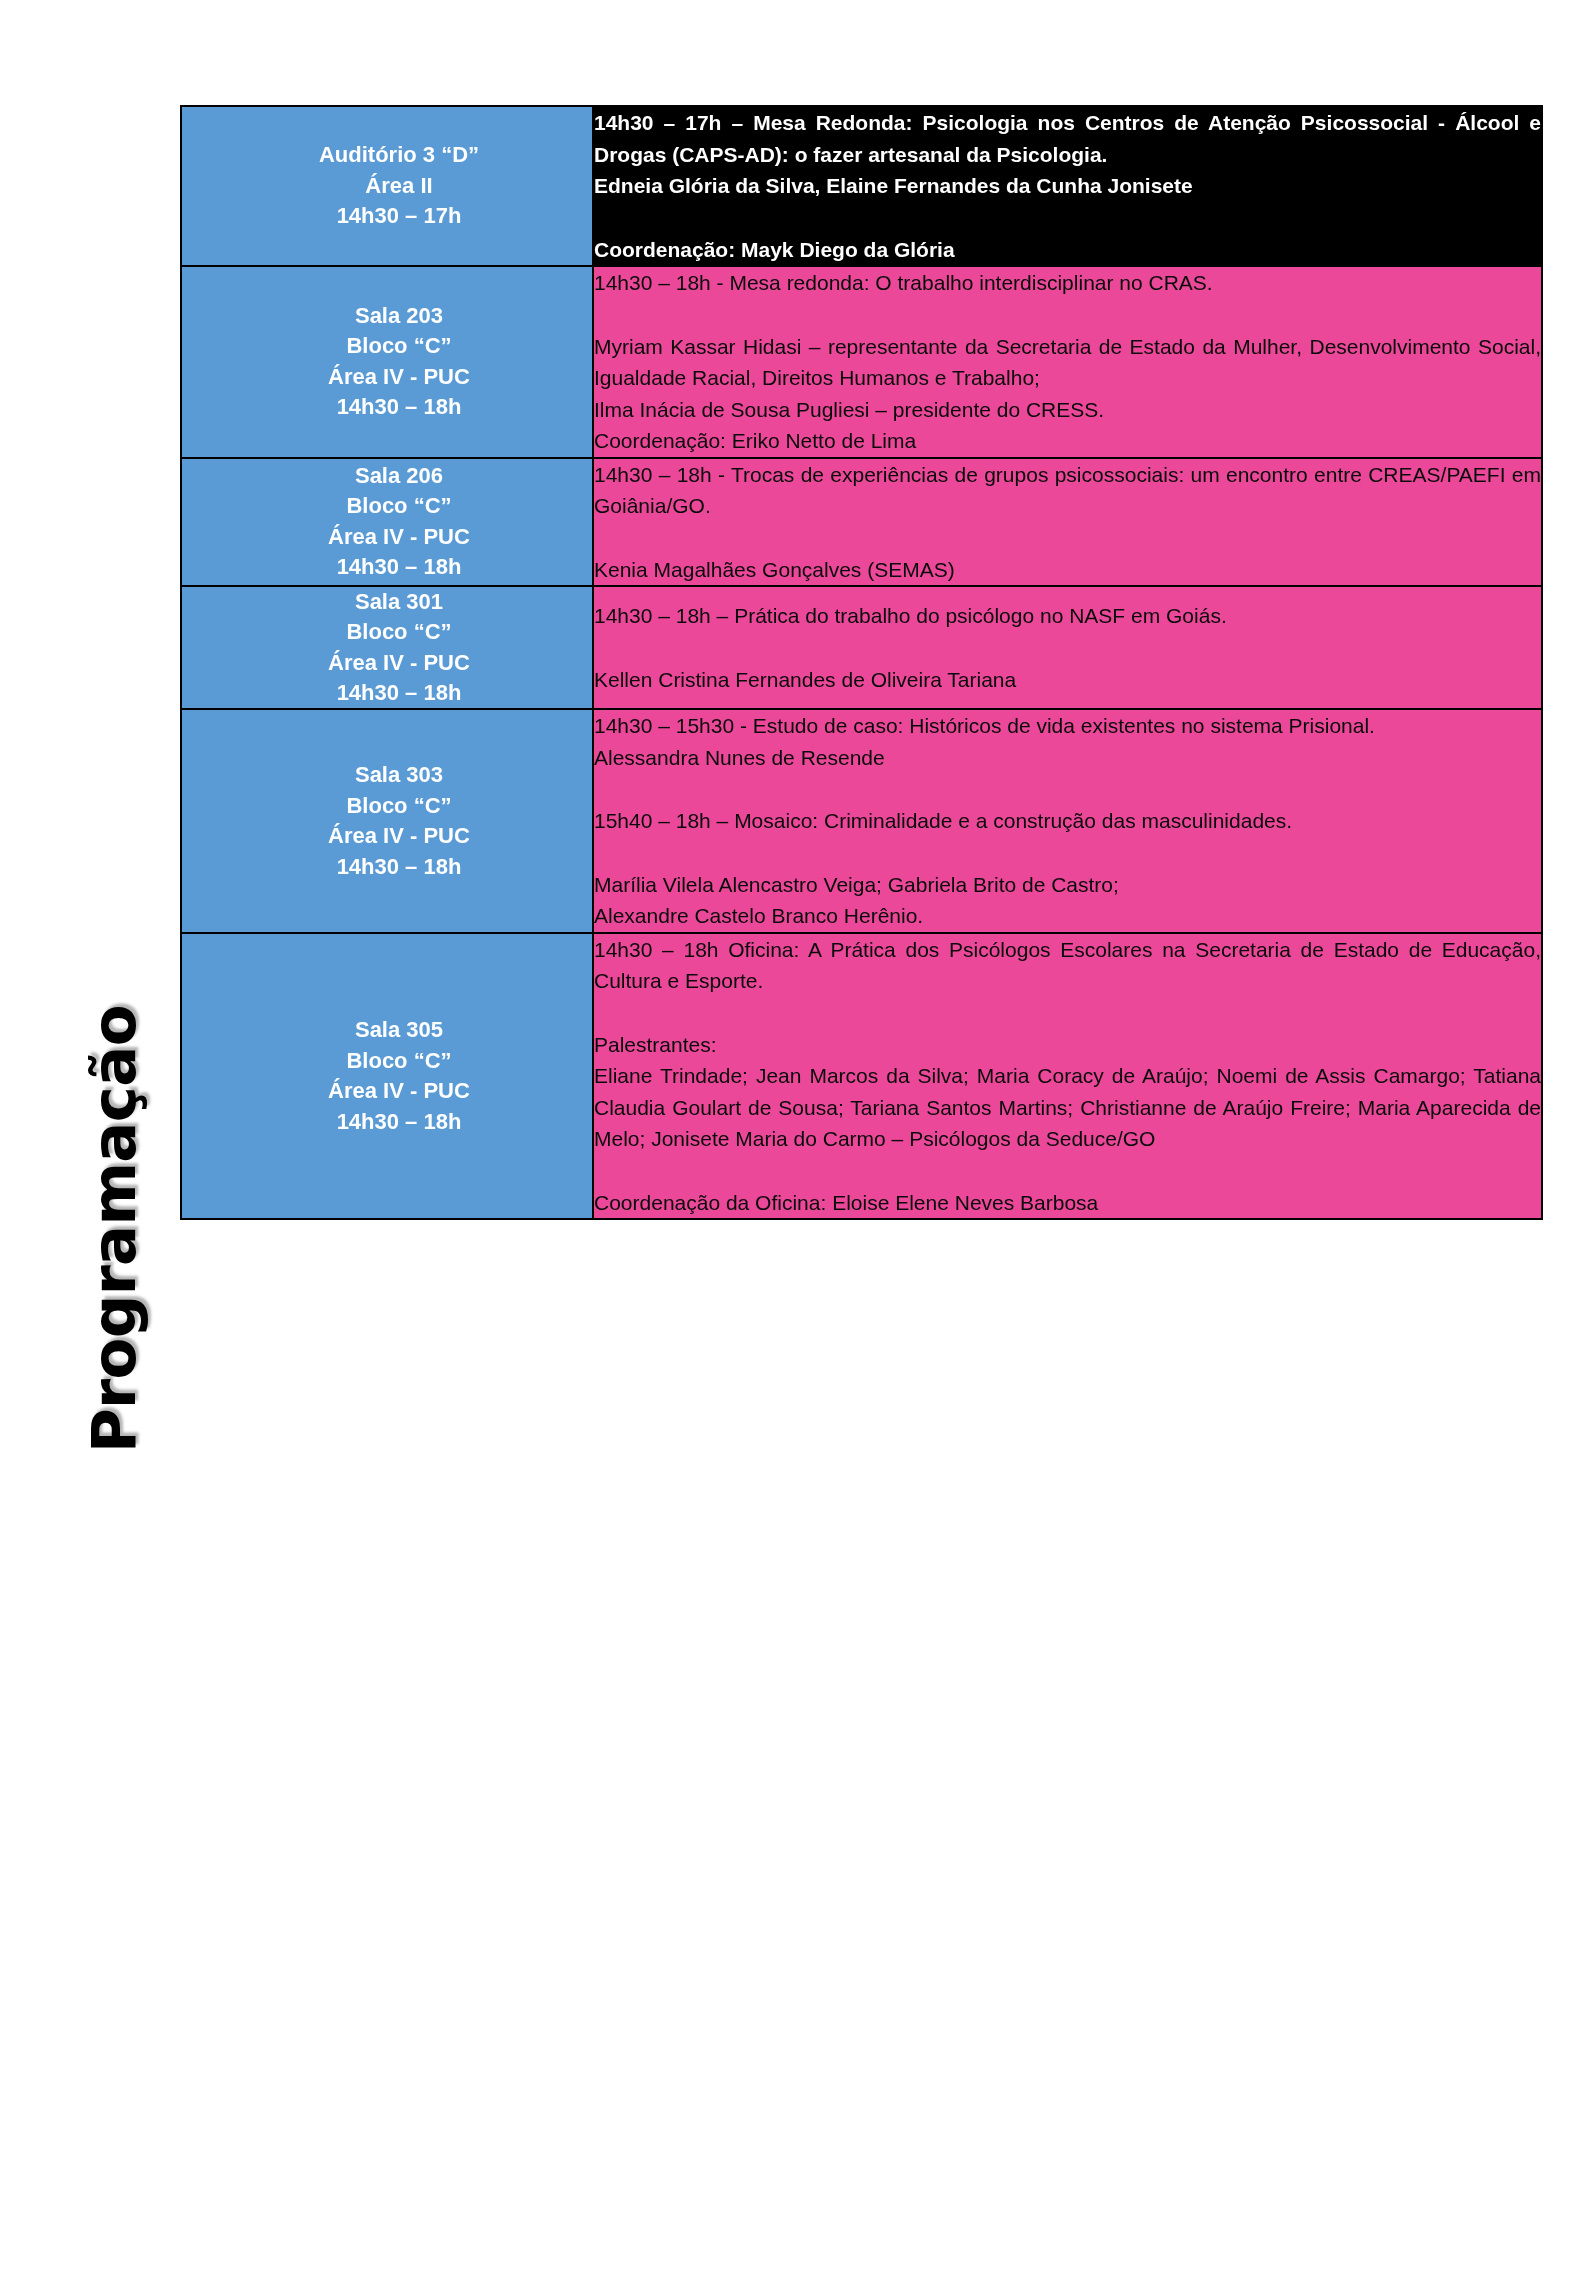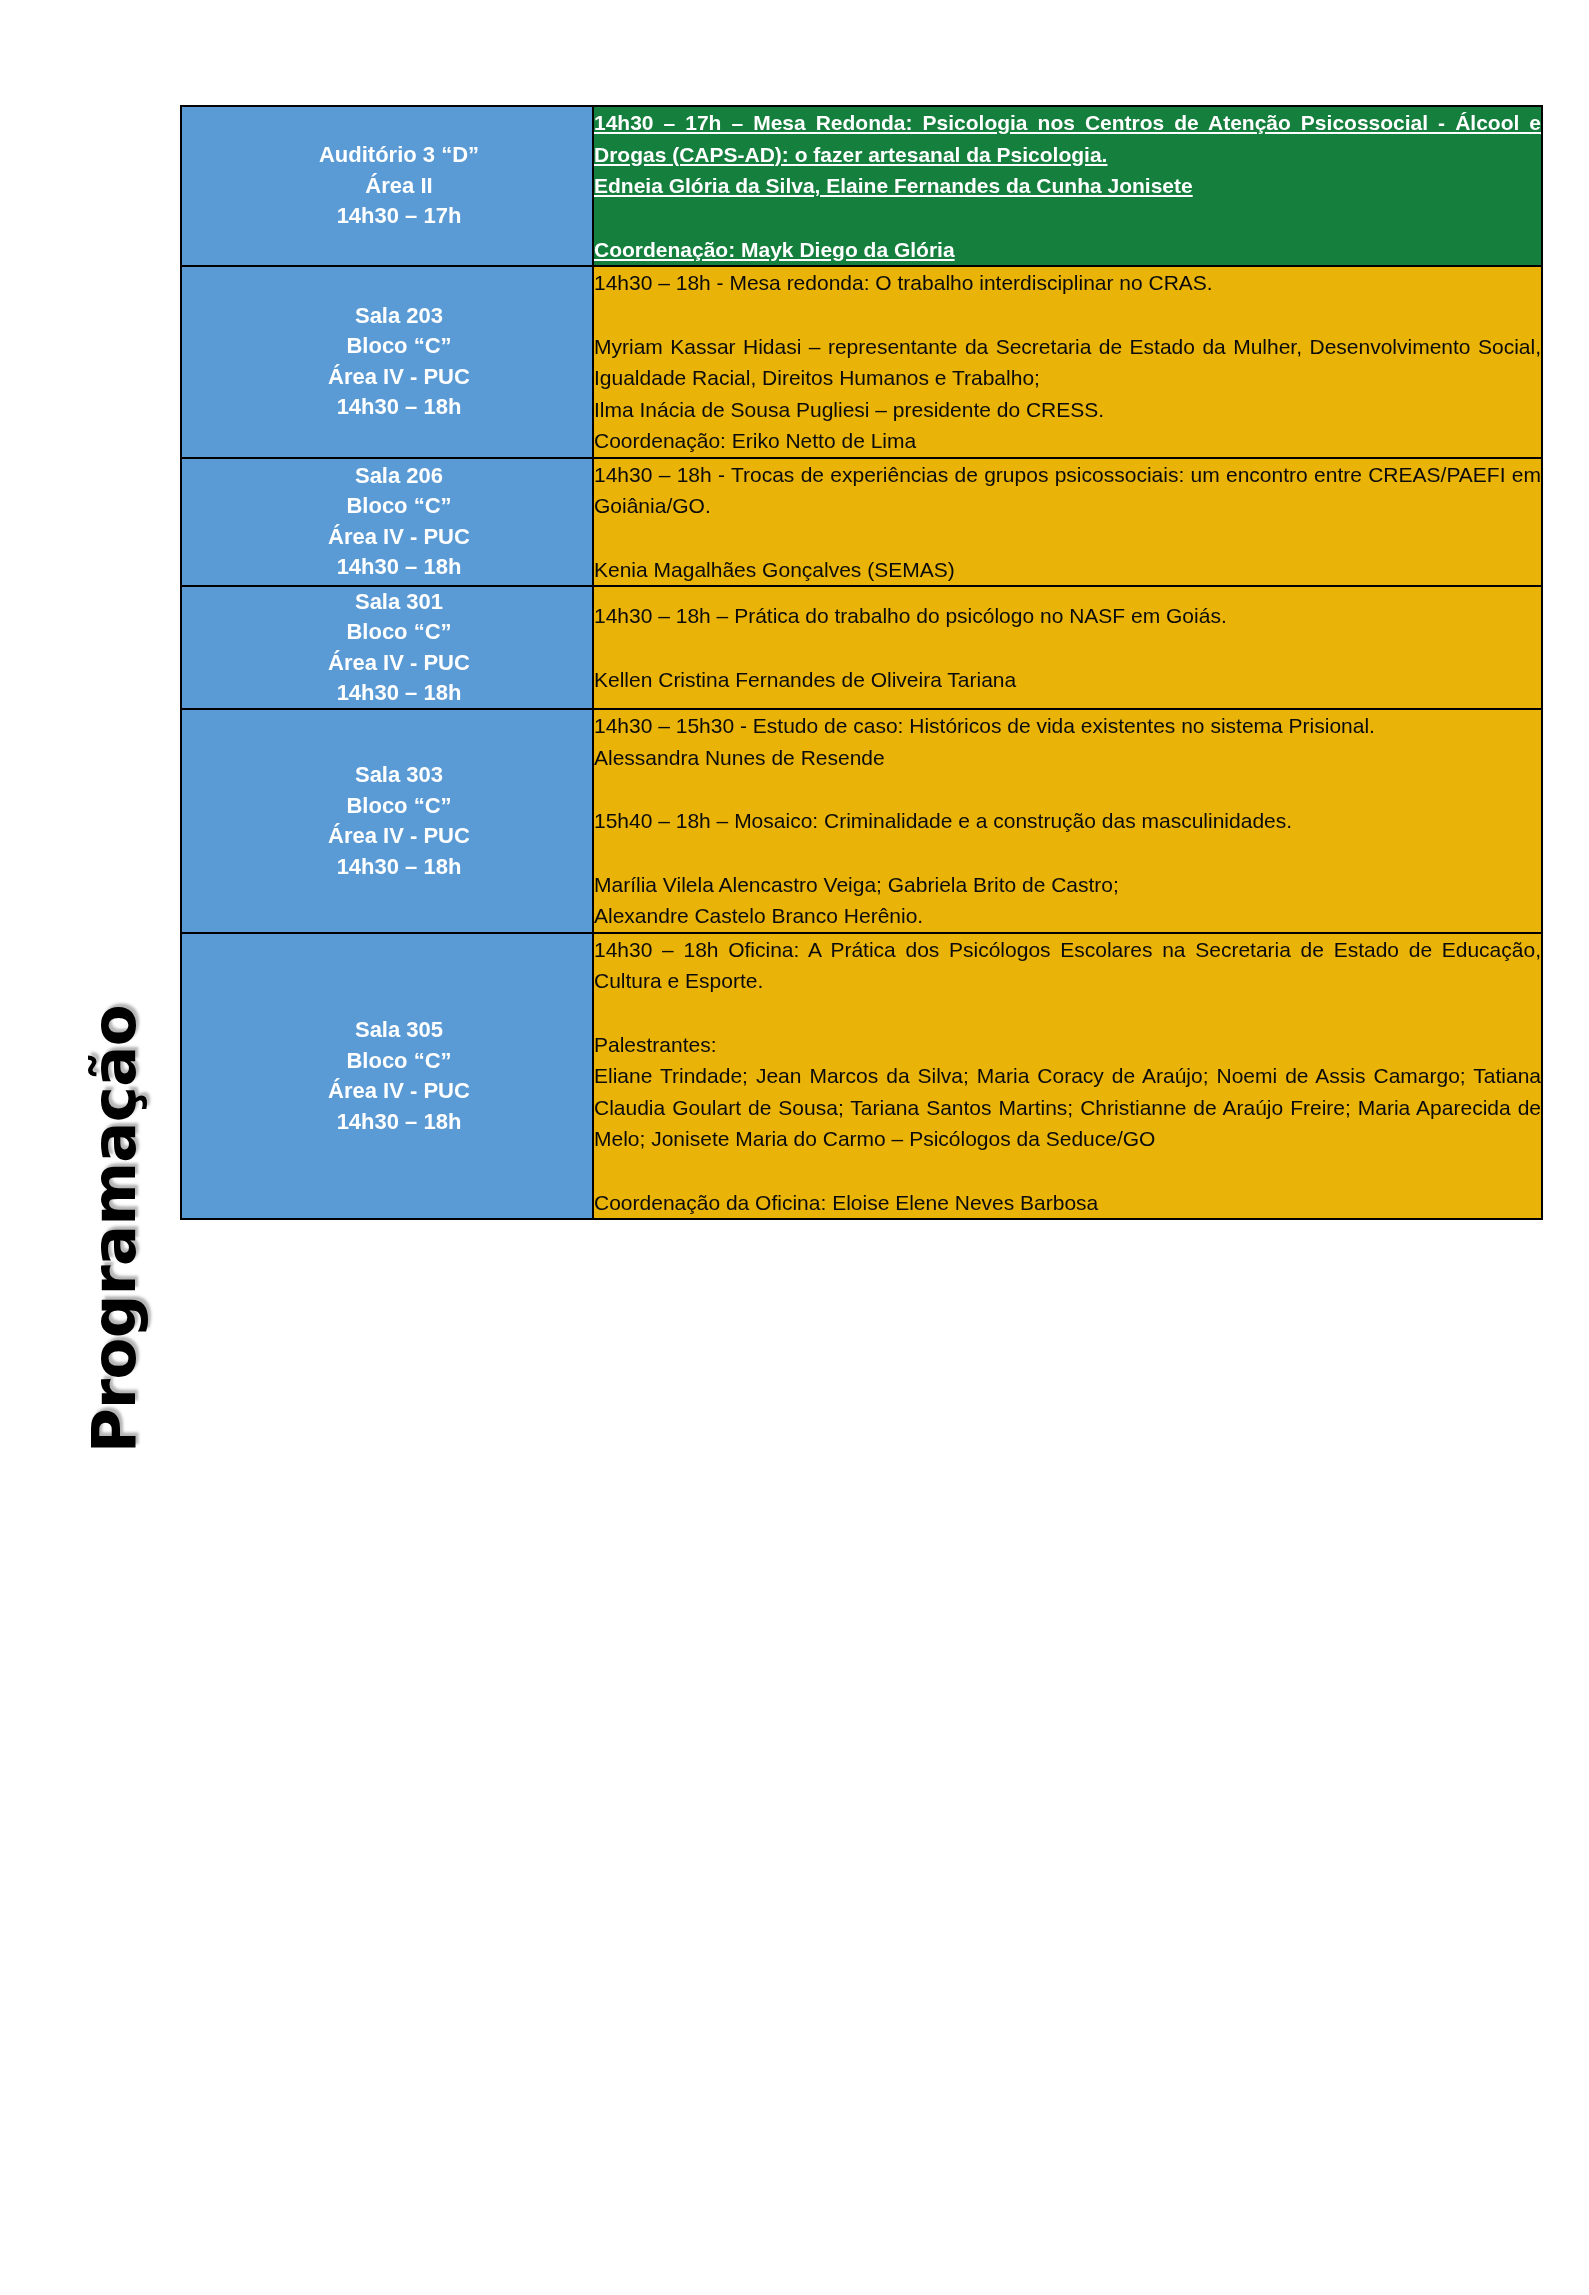--- a/index.html
+++ b/index.html
@@ -58,34 +58,33 @@
     background: #5B9BD5;
     color: #FFFFFF;
     text-align: center;
     font-weight: 700;
     font-size: 22px;
     line-height: 1.38;
     padding: 10px 7px;
   }
   td.desc-cell {
     width: 947px;
-    background: #eab308;
+    background: #ec4899;
     color: #0b0b0b;
     text-align: justify;
     text-justify: inter-word;
     font-size: 21px;
     line-height: 1.5;
     padding: 11.3px 14px 11.3px 12.7px;
     vertical-align: top;
   }
   td.desc-cell.first-desc {
-    background: #15803d;
+    background: #000000;
     color: #FFFFFF;
     font-weight: 700;
-    text-decoration: underline;
   }
   td.desc-cell.v-mid {
     vertical-align: middle;
   }
   .loc-line { display: block; padding-left: 24px; }
   .desc-p {
     margin: 0 0 0 0;
     text-align: justify;
     text-justify: inter-word;
   }

